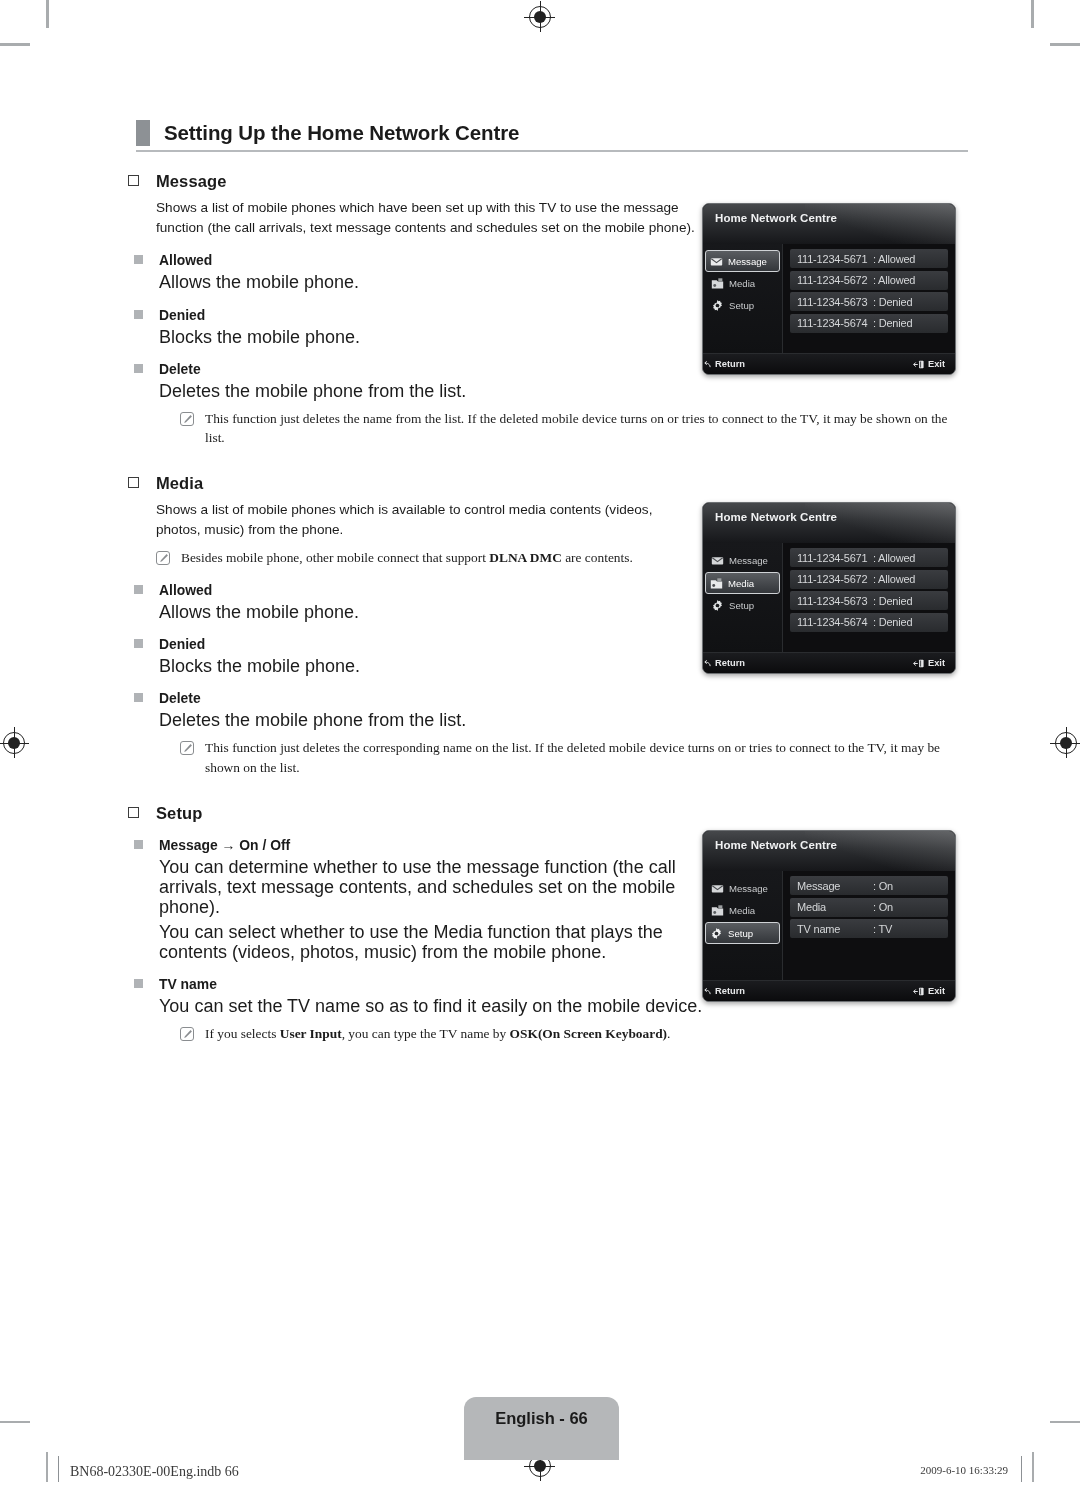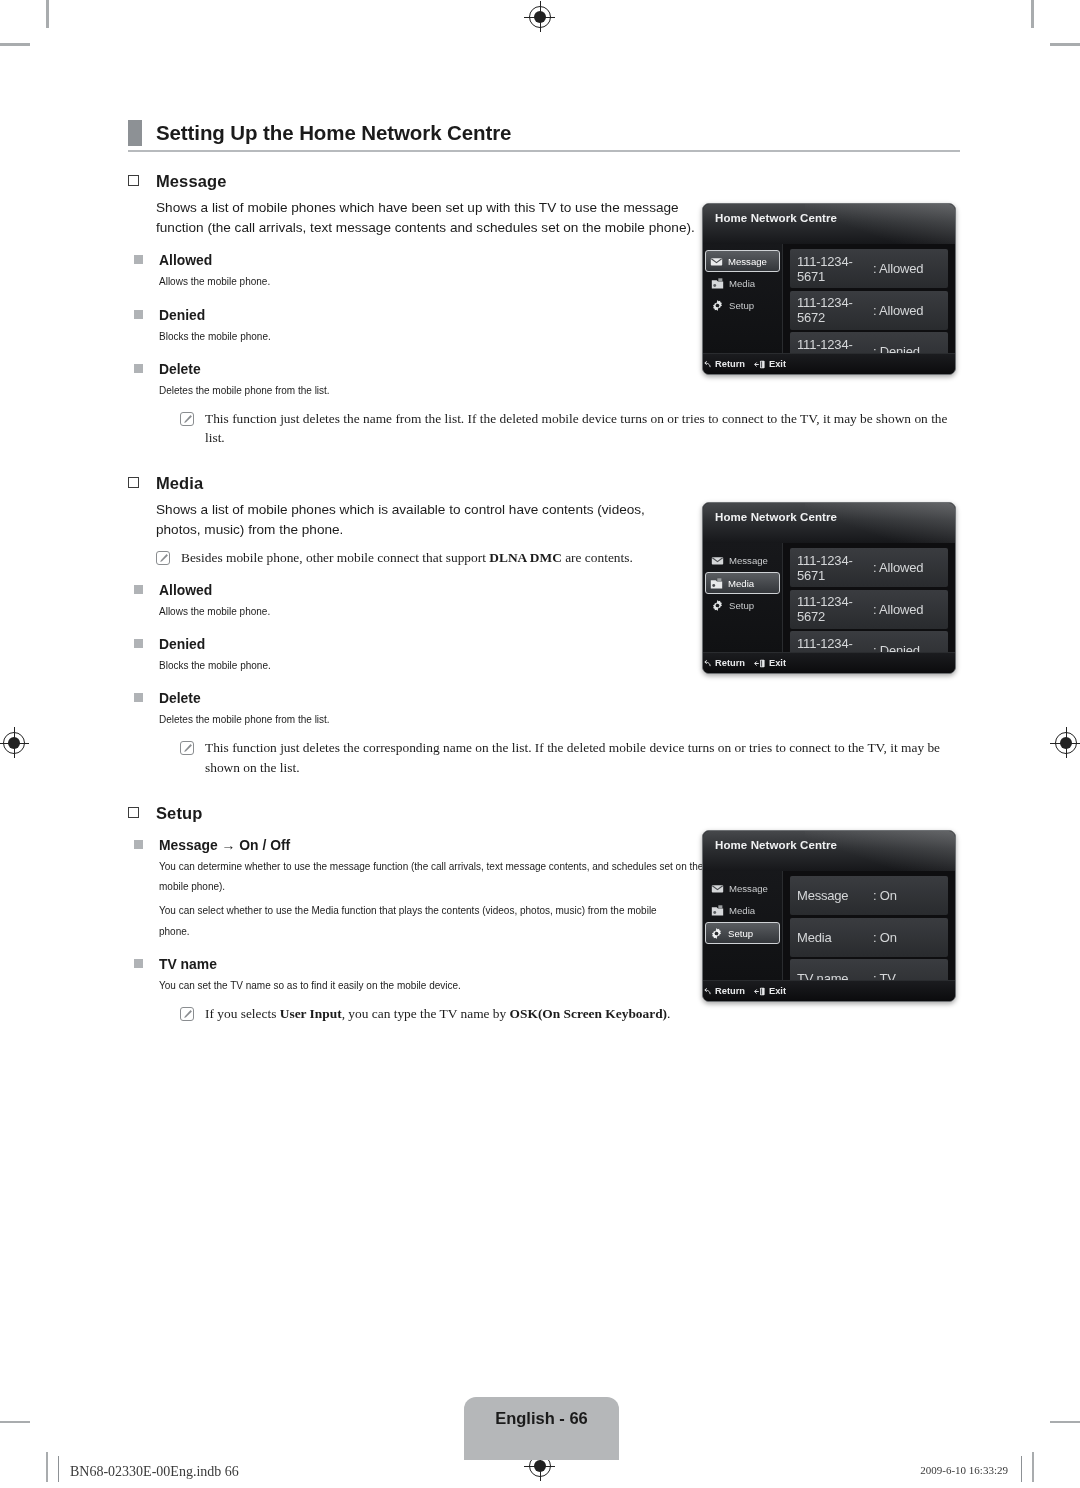--- a/index.html
+++ b/index.html
@@ -35,21 +35,21 @@
   .regmark .dot {
     position: absolute; left: 3.5px; top: 3.5px; width: 12px; height: 12px;
     border-radius: 50%; background: #222;
   }
   .rm-top    { left: 529px; top: 6px; }
   .rm-bottom { left: 529px; top: 1455px; }
   .rm-left   { left: 3px;   top: 732px; }
   .rm-right  { left: 1055px;top: 732px; }
 
   
-  .header { position: absolute; left: 128px; top: 120px; width: 832px; text-align: center; }
+  .header { position: absolute; left: 136px; top: 120px; width: 832px; text-align: center; }
   .header-row { display: flex; align-items: center; }
   .header-bar { width: 14px; height: 26px; background: #8d9195; flex: 0 0 auto; }
   .header-title {
     font-size: 20.5px; font-weight: bold; letter-spacing: -0.1px;
     color: #1b1b1b; margin-left: 14px; white-space: nowrap;
   }
   .header-rule {
     margin-top: 4px; height: 2px;
     background: #b7babd;
   }
@@ -79,21 +79,21 @@
   .sub {
     display: flex; align-items: baseline;
     margin-left: 6px; margin-top: 14px;
     font-size: 13.9px; font-weight: bold; color: #1b1b1b;
   }
   .sq-fill {
     flex: 0 0 auto; width: 9px; height: 9px;
     background: #b0b3b6; margin-right: 16px; position: relative; top: -1px;
   }
   .sub-desc {
-    font-size: 10px; line-height: 20.2px; color: #1c1c1c;
+    font-size: 18px; line-height: 20.2px; color: #1c1c1c;
     margin-left: 31px; margin-top: 4px;
   }
 
   .note {
     display: flex; align-items: flex-start;
     margin-top: 8px; margin-left: 28px;
     font-size: 13.4px; line-height: 19.4px; color: #1c1c1c;
   }
   .note.indent2 { margin-left: 52px; }
   .note .txt { flex: 1; font-family: Liberation Serif, serif; }
@@ -142,32 +142,32 @@
     font-size: 9.6px; color: #c9cbcd; border-radius: 3px;
   }
   .osd-item.sel {
     background: linear-gradient(180deg,#5a5d61,#33363a);
     border: 1px solid #cfd2d5; color: #ffffff;
     margin: 0 2px; height: 22px;
   }
   .osd-ico { width: 13px; height: 13px; flex: 0 0 auto; }
   .osd-list { flex: 1; padding: 5px 7px 0 7px; }
   .osd-row {
-    height: 39px; margin-bottom: 2.5px; border-radius: 2px;
+    height: 19px; margin-bottom: 2.5px; border-radius: 2px;
     background: linear-gradient(180deg,#3a3c40,#292b2e);
     display: flex; align-items: center;
-    font-size: 13px; color: #d5d7d9;
+    font-size: 11px; color: #d5d7d9;
   }
   .osd-row .c1 { width: 83px; padding-left: 7px; letter-spacing: -0.2px; }
   .osd-row .c2 { letter-spacing: -0.2px; }
   .osd-foot {
     position: absolute; left: 0; right: 0; bottom: 0; height: 21px;
     border-top: 1px solid #2a2c2f;
     background: linear-gradient(180deg,#1b1c1f,#0b0b0d);
-    display: flex; align-items: center; justify-content: flex-start;
+    display: flex; align-items: center; justify-content: space-between;
     gap: 9px; padding-right: 10px;
     font-size: 9.3px; color: #e7e8ea; font-weight: bold;
   }
   .foot-btn { display: flex; align-items: center; gap: 3px; }
 
   
   .page-badge {
     position: absolute; left: 464px; top: 1397px;
     width: 155px; height: 63px;
     background: #b5b7b9; border-radius: 12px 12px 0 0;
@@ -256,21 +256,21 @@
         </span>
         <span class="txt">This function just deletes the name from the list. If the deleted mobile device turns on or tries to connect to the TV, it may be shown on the list.</span>
       </div>
     </div>
 
     <div class="sec" style="margin-top:26px;">
       <div class="sec-head">
         <span class="sq-open"></span>
         <span class="lbl">Media</span>
       </div>
-      <div class="para w-narrow">Shows a list of mobile phones which is available to control have contents (videos, photos, music) from the phone.</div>
+      <div class="para w-narrow">Shows a list of mobile phones which is available to control media contents (videos, photos, music) from the phone.</div>
 
       <div class="note" style="max-width:580px;">
         <span class="note-icon">
           <svg width="11" height="11" viewBox="0 0 11 11">
               <path d="M8.6 1.1 L9.9 2.4 L4.0 8.3 L2.2 9.0 L2.9 7.2 Z" fill="#8a8d90"></path>
             </svg>
         </span>
         <span class="txt"><span>Besides mobile phone, other mobile connect that support </span><b>DLNA DMC</b><span> are contents.</span></span>
       </div>
 

